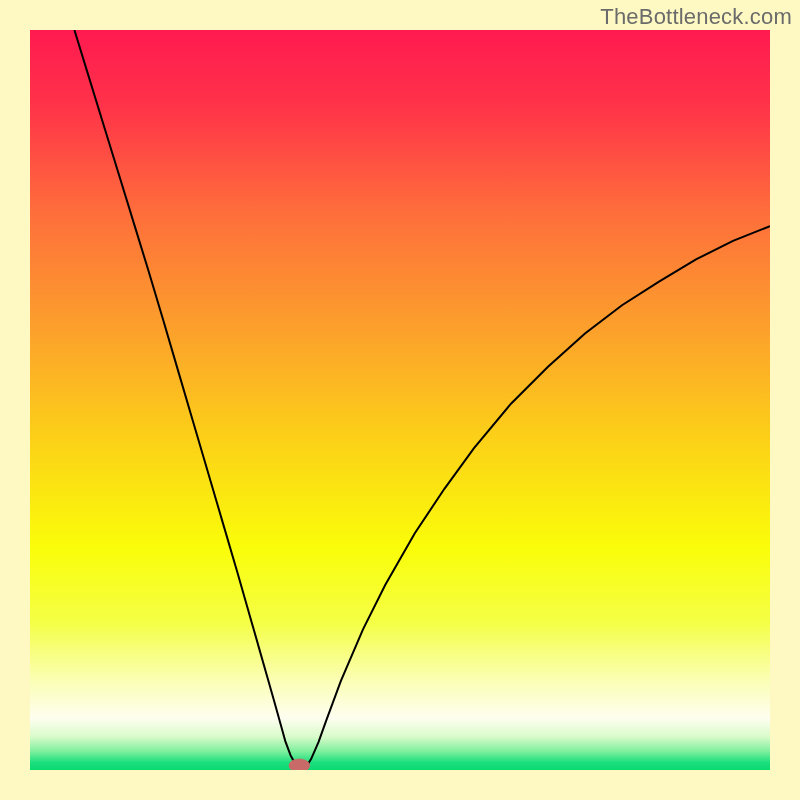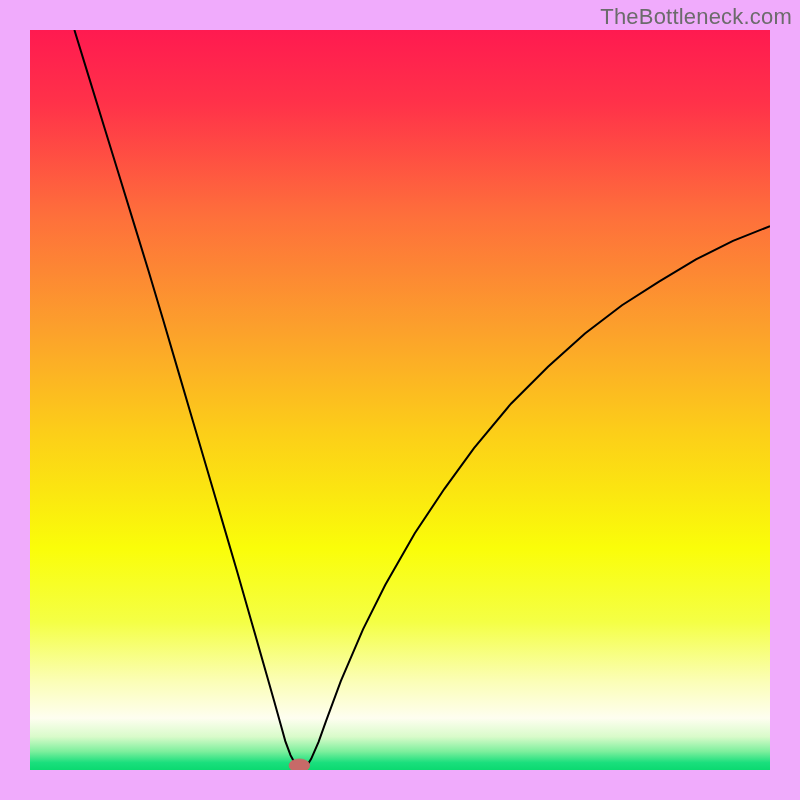--- a/index.html
+++ b/index.html
@@ -8,21 +8,21 @@
     width: 800px;
     height: 800px;
     background: #000;
     overflow: hidden;
     font-family: Arial, Helvetica, sans-serif;
   }
   .stage {
     position: relative;
     width: 800px;
     height: 800px;
-    background: #f0abfc;
+    background: #fef9c3;
   }
   .plot {
     position: absolute;
     left: 30px;
     top: 30px;
     width: 740px;
     height: 740px;
   }
   .watermark {
     position: absolute;

